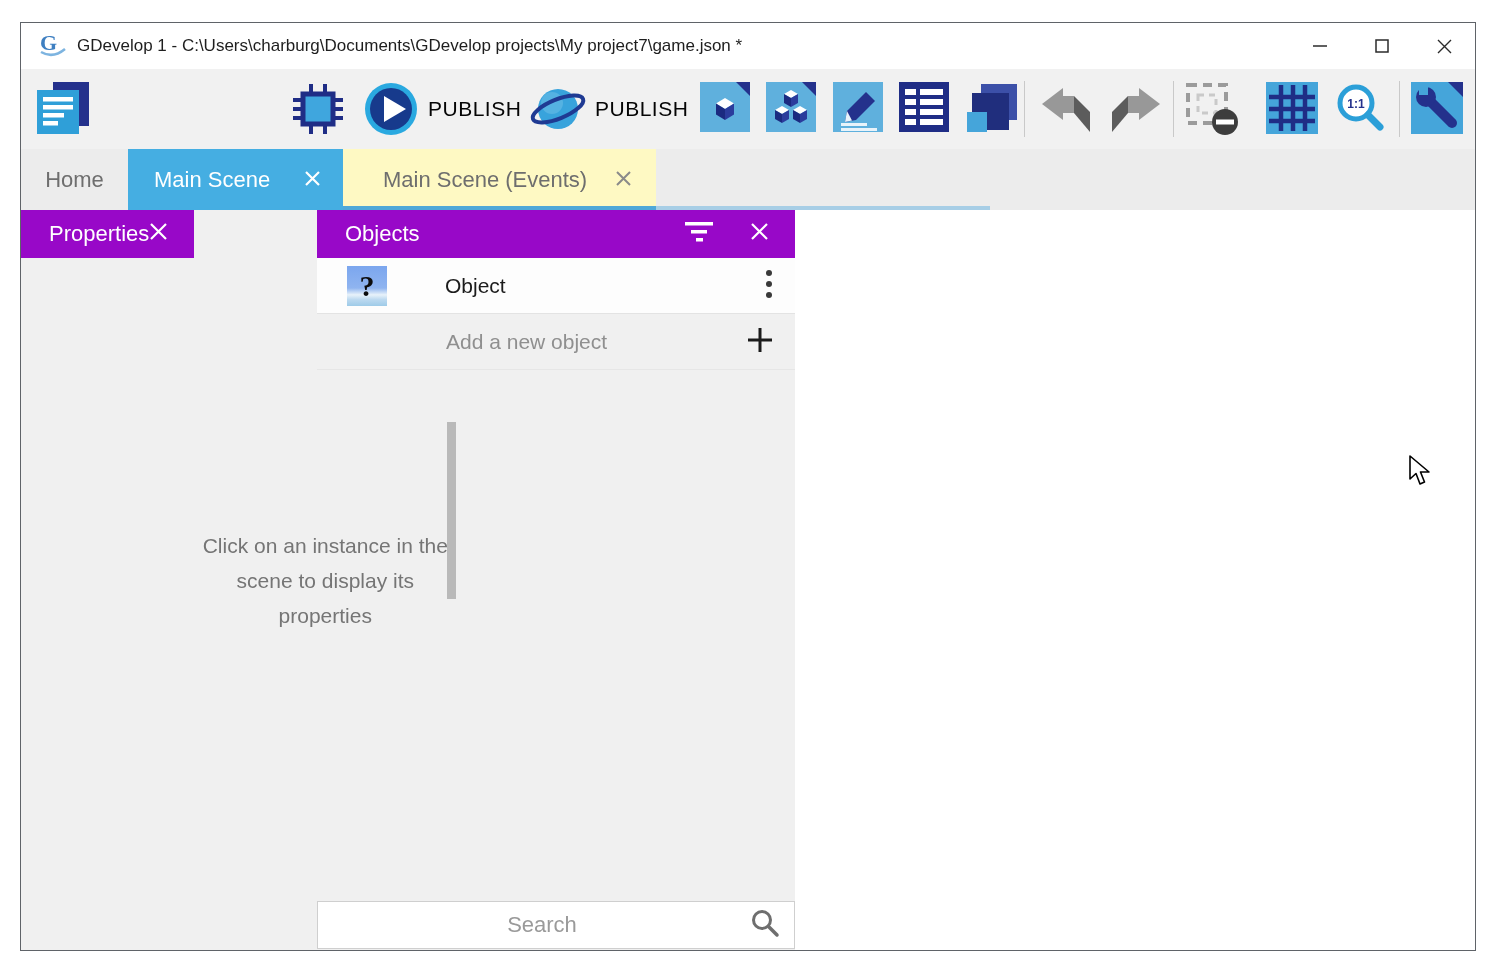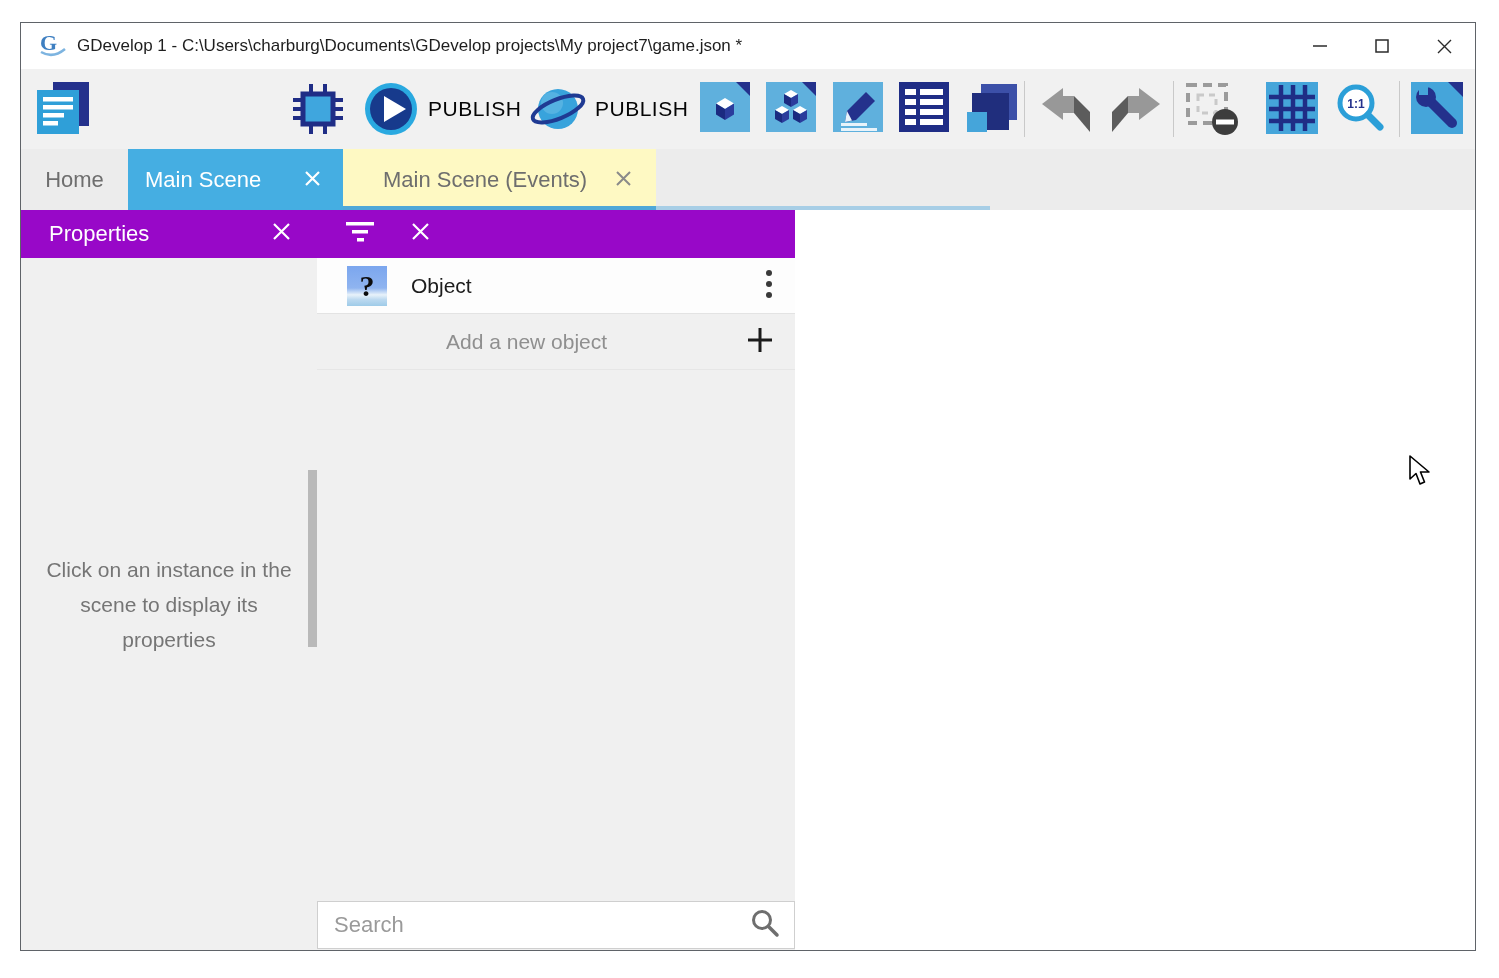--- a/index.html
+++ b/index.html
@@ -21,31 +21,31 @@
   
   .toolbar { height:80px; flex:0 0 auto; background:#f1f1f1; position:relative; }
   .ticon { position:absolute; top:13px; }
   .tlabel { position:absolute; top:0; height:80px; display:flex; align-items:center; font-size:21px; color:#050505; letter-spacing:0.5px; }
   .tsep { position:absolute; top:12px; width:1px; height:56px; background:#c9c9c9; }
 
   
   .tabbar { height:61px; flex:0 0 auto; background:#ececec; display:flex; position:relative; }
   .tab { display:flex; align-items:center; font-size:22px; color:#6e6e6e; cursor:default; }
   .tab-home { width:107px; justify-content:center; }
-  .tab-active { width:215px; background:#45aee2; color:#fff; justify-content:space-between; padding:0 22px 0 17px; }
+  .tab-active { width:215px; background:#45aee2; color:#fff; justify-content:space-between; padding:0 22px 0 26px; }
   .tab-events { width:313px; background:#fef9c3; justify-content:space-between; padding:0 24px 0 40px; }
   .tabstrip-dark  { position:absolute; bottom:0; left:322px; width:313px; height:4px; background:#4fa8d8; }
   .tabstrip-light { position:absolute; bottom:0; left:635px; width:334px; height:4px; background:#a7cee6; }
 
   
   .content { flex:1; display:flex; min-height:0; }
   .panel-header { height:48px; flex:0 0 auto; background:#9808c8; color:#fff; display:flex; align-items:center;
                   font-size:22px; padding:0 26px 0 28px; }
 
-  .props-panel { width:296px; flex:0 0 auto; display:flex; flex-direction:column; background:#f0f0f0; }
+  .props-panel { width:296px; flex:0 0 auto; display:flex; flex-direction:row; background:#f0f0f0; }
   .props-panel .panel-header { justify-content:space-between; }
   .props-body { flex:1; position:relative; display:flex; align-items:center; justify-content:center; }
   .props-empty { width:262px; text-align:center; font-size:21px; line-height:35px; color:#757575; }
   .props-scroll-thumb { position:absolute; right:0; top:212px; width:9px; height:177px; background:#b9b9b9; }
 
   .canvas-wrap { flex:1; position:relative; background:#d2d2d2; overflow:hidden; }
   .canvas-divider { position:absolute; left:0; top:0; bottom:0; width:5px;
                     background:linear-gradient(#47a9dd 0,#47a9dd 52%,#9fcae3 52%,#9fcae3 100%); }
   .divider-handle-left { position:absolute; left:-5px; top:362px; width:19px; height:19px; border-radius:50%; background:#47a9dd; }
   .divider-handle-top  { position:absolute; left:345px; top:-11px; width:21px; height:21px; border-radius:50%; background:#47a9dd; }
@@ -58,29 +58,29 @@
 
   .objects-panel { width:478px; flex:0 0 auto; display:flex; flex-direction:column; background:#f0f0f0; }
   .objects-panel .panel-header { gap:36px; }
   .objects-title { flex:1; }
   .object-row { height:56px; flex:0 0 auto; background:#fdfdfd; border-bottom:1px solid #e3e3e3;
                 display:flex; align-items:center; padding:0 22px 0 30px; }
   .object-thumb { width:40px; height:40px; flex:0 0 auto;
                   background:linear-gradient(180deg,#7ba6ee 0%,#8fb4f0 55%,#e8f2fa 72%,#bcd9f0 84%,#9ecbe8 100%);
                   display:flex; align-items:center; justify-content:center;
                   font-family:"Liberation Serif", serif; font-weight:bold; font-size:30px; color:#0c0c0c; }
-  .object-name { margin-left:24px; flex:1; font-size:21px; color:#1c1c1c; }
+  .object-name { margin-left:58px; flex:1; font-size:21px; color:#1c1c1c; }
   .add-row { height:56px; flex:0 0 auto; background:#f0f0f0; border-bottom:1px solid #e6e6e6;
              display:flex; align-items:center; padding:0 22px 0 30px; }
   .add-label { margin-left:99px; flex:1; font-size:21px; color:#8f8f8f; }
   .objects-spacer { flex:1; }
   .search-bar { height:48px; flex:0 0 auto; background:#fff; border:1px solid #cfcfcf; margin-bottom:1px;
                 display:flex; align-items:center; padding:0 14px 0 16px; }
   .search-input { flex:1; border:none; outline:none; font-size:22px; color:#701a75; background:transparent;
-                  font-family:"Liberation Sans", sans-serif; }
+                  font-family:"Liberation Sans", sans-serif;text-align:center; }
   .search-input::placeholder { color:#9a9a9a; opacity:1; }
 
   .cursor { position:absolute; left:1408px; top:455px; z-index:50; }
 </style>
 </head>
 <body>
 
 <div class="window">
 
   <div class="titlebar">
@@ -306,20 +306,21 @@
       </div>
       <div class="props-body">
         <div class="props-empty">Click on an instance in the scene to display its properties</div>
         <div class="props-scroll-thumb"></div>
       </div>
     </div>
 
 
     <div class="objects-panel">
       <div class="panel-header">
+        <span class="objects-title">Objects</span>
         <span>
           <svg width="30" height="21" viewBox="0 0 30 21">
             <rect x="1" y="1" width="28" height="3.5" fill="#fff"></rect>
             <rect x="7" y="9" width="16" height="3.5" fill="#fff"></rect>
             <rect x="12" y="17" width="7" height="3.5" fill="#fff"></rect>
           </svg>
         </span>
         <span>
           <svg width="19" height="19" viewBox="0 0 19 19">
               <path d="M2 2 L17 17 M17 2 L2 17" stroke="#fff" stroke-width="2.2"></path>

